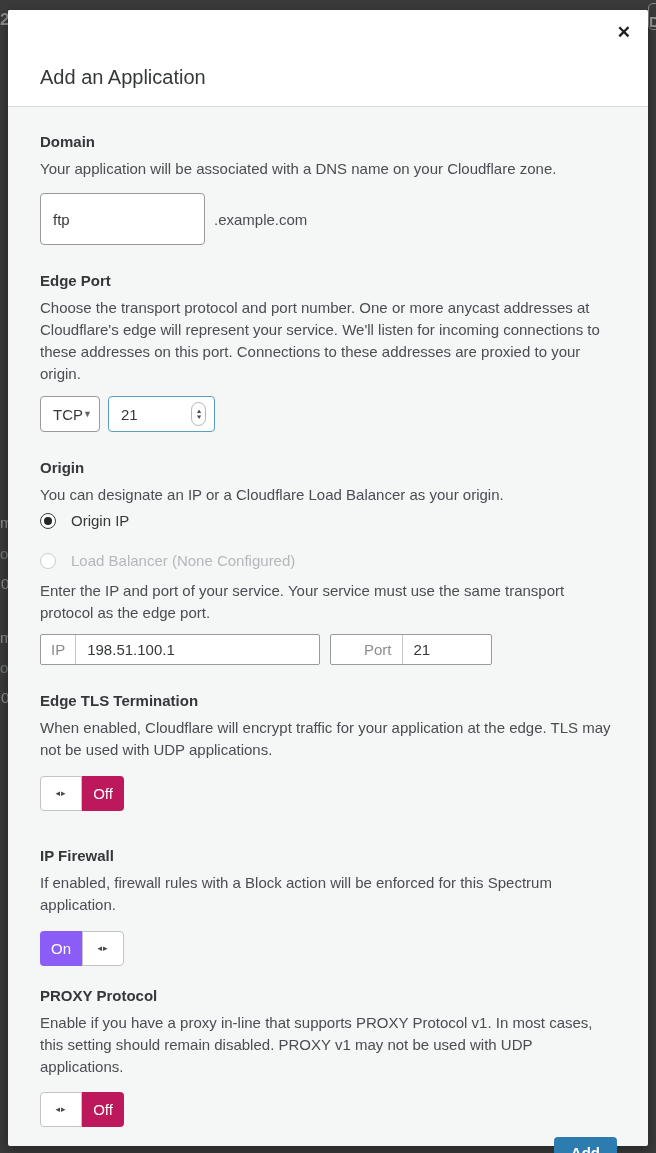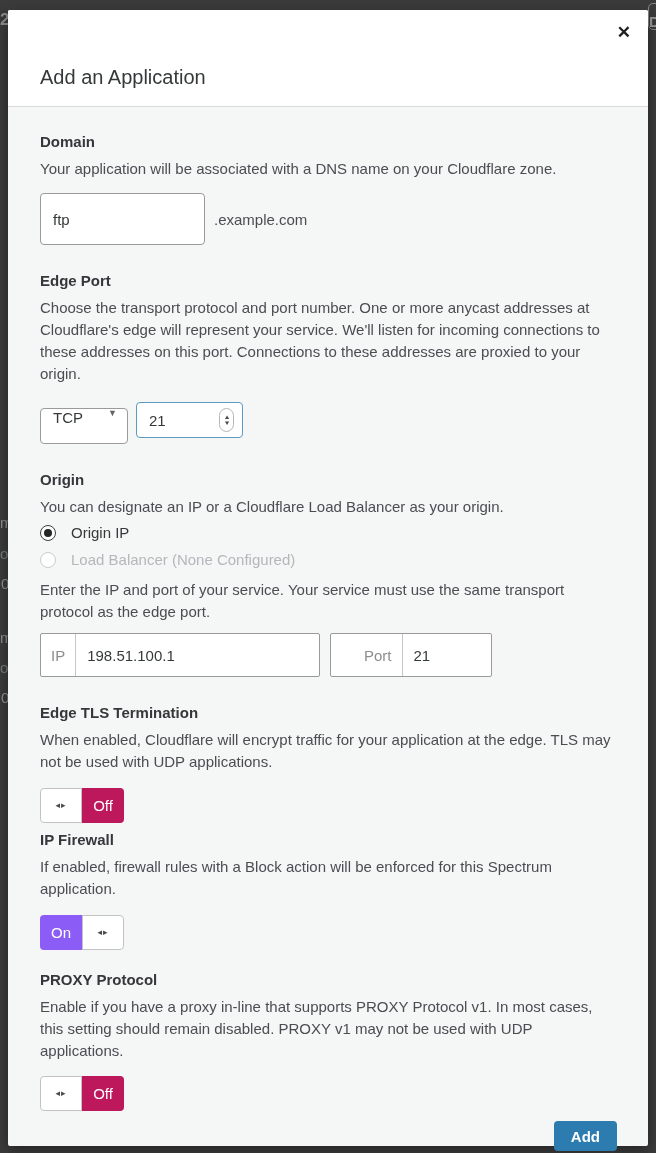--- a/index.html
+++ b/index.html
@@ -55,47 +55,46 @@
     font-size: 17px; font-weight: bold; color: #1f1f1f;
     background: none; border: none; padding: 2px;
     cursor: pointer; line-height: 1;
     font-family: "Liberation Sans", sans-serif;
   }
 
   .modal-body { padding: 26px 30px 0 32px; }
 
   .sec { margin-top: 27px; }
   .sec-first { margin-top: 0; }
-  .sec-tight { margin-top: 8px; }
+  .sec-tight { margin-top: 36px; }
   .sec-med { margin-top: 21px; }
   .sec-label { font-size: 15px; font-weight: bold; color: #35383b; line-height: 18px; }
   .sec p { margin: 7px 0 0 0; font-size: 15px; line-height: 22px; color: #4a4e52; max-width: 578px; }
 
   .control-row { margin-top: 13px; display: flex; align-items: center; }
 
   .text-input {
     height: 52px;
     border: 1px solid #9a9a9a; border-radius: 4px;
     background: #fff;
     font-family: "Liberation Sans", sans-serif;
     font-size: 15px; color: #36393a;
     padding: 0 12px;
   }
   .domain-input { width: 165px; }
   .suffix { margin-left: 9px; font-size: 15px; color: #4a4e52; }
 
   .select {
-    width: 88px; height: 36px;
+    width: 60px; height: 36px;
     border: 1px solid #9a9a9a; border-radius: 4px;
     background: #fff;
-    display: flex; justify-content: space-between;
+    display: flex; align-items: center; justify-content: space-between;
     padding: 0 10px 0 12px;
     font-size: 15px; color: #36393a;
     cursor: pointer;
-    margin-top: 12px;
   }
   .caret { font-size: 9px; color: #5f6568; line-height: 1; }
 
   .port-stepper {
     margin-left: 8px;
     width: 107px; height: 36px;
     border: 1px solid #5b9cc0; border-radius: 4px;
     background: #fff;
     display: flex; align-items: center; justify-content: space-between;
     padding: 0 8px 0 12px;
@@ -106,36 +105,36 @@
     font-size: 15px; color: #36393a; background: transparent;
   }
   .spinner {
     width: 15px; height: 24px;
     border: 1px solid #b5b5b5; border-radius: 8px;
     display: flex; flex-direction: column; align-items: center; justify-content: center;
     cursor: pointer; background: #fff;
   }
   .spinner span { font-size: 6px; color: #4a4a4a; line-height: 6px; transform: scaleX(1.2); }
 
-  .radio-row { margin-top: 4px; display: flex; align-items: center; height: 23px; cursor: pointer; }
+  .radio-row { margin-top: 17px; display: flex; align-items: center; height: 23px; cursor: pointer; }
   .radio-row-first { margin-top: 3px; }
   .radio-outer {
     width: 16px; height: 16px; border-radius: 50%;
     border: 1px solid #3a3d40; background: #fff;
     display: flex; align-items: center; justify-content: center;
     flex: 0 0 16px;
   }
   .radio-dot { width: 8px; height: 8px; border-radius: 50%; background: #232527; }
   .radio-label { margin-left: 15px; font-size: 15px; color: #36393a; }
   .radio-row.disabled .radio-outer { border-color: #c9cdd0; }
   .radio-row.disabled .radio-label { color: #b4b8bb; }
 
   .ip-row { margin-top: 10px; display: flex; }
   .input-group {
-    display: flex; height: 44px; align-items: stretch;
+    display: flex; height: 31px; align-items: stretch;
     border: 1px solid #9a9a9a; border-radius: 2px;
     background: #fff;
   }
   .ig-prefix {
     display: flex; align-items: center;
     padding: 0 10px;
     color: #8d8d8d; font-size: 15px;
     border-right: 1px solid #c6c6c6;
   }
   .input-group input {

